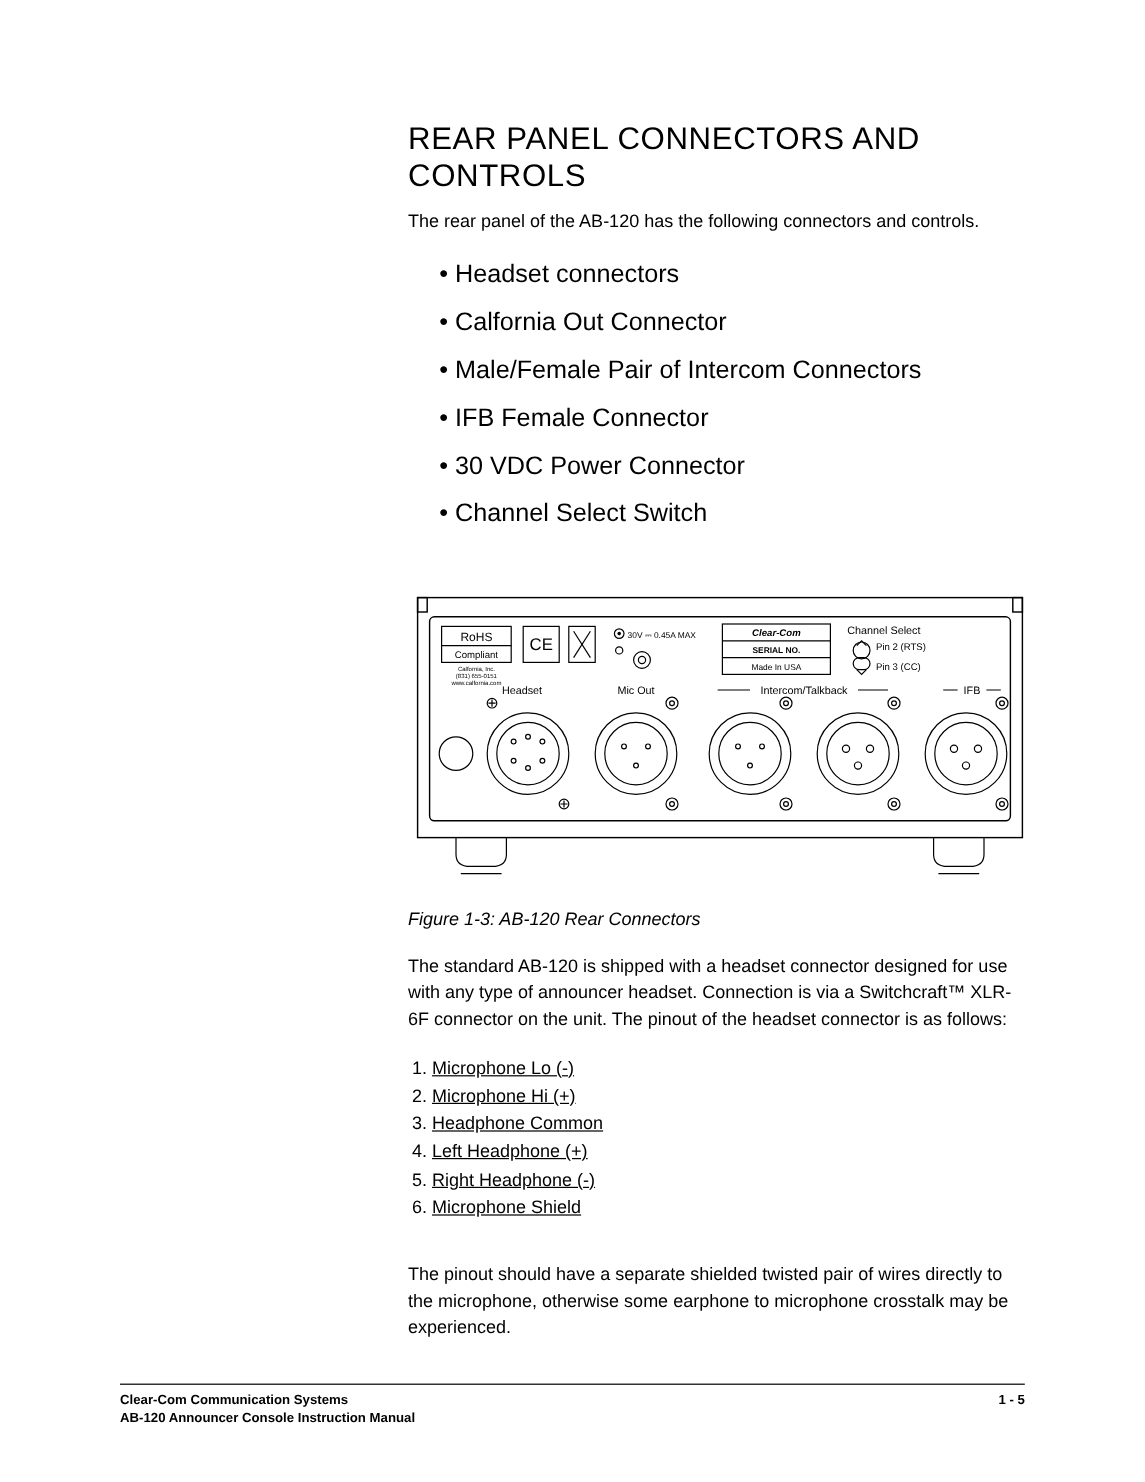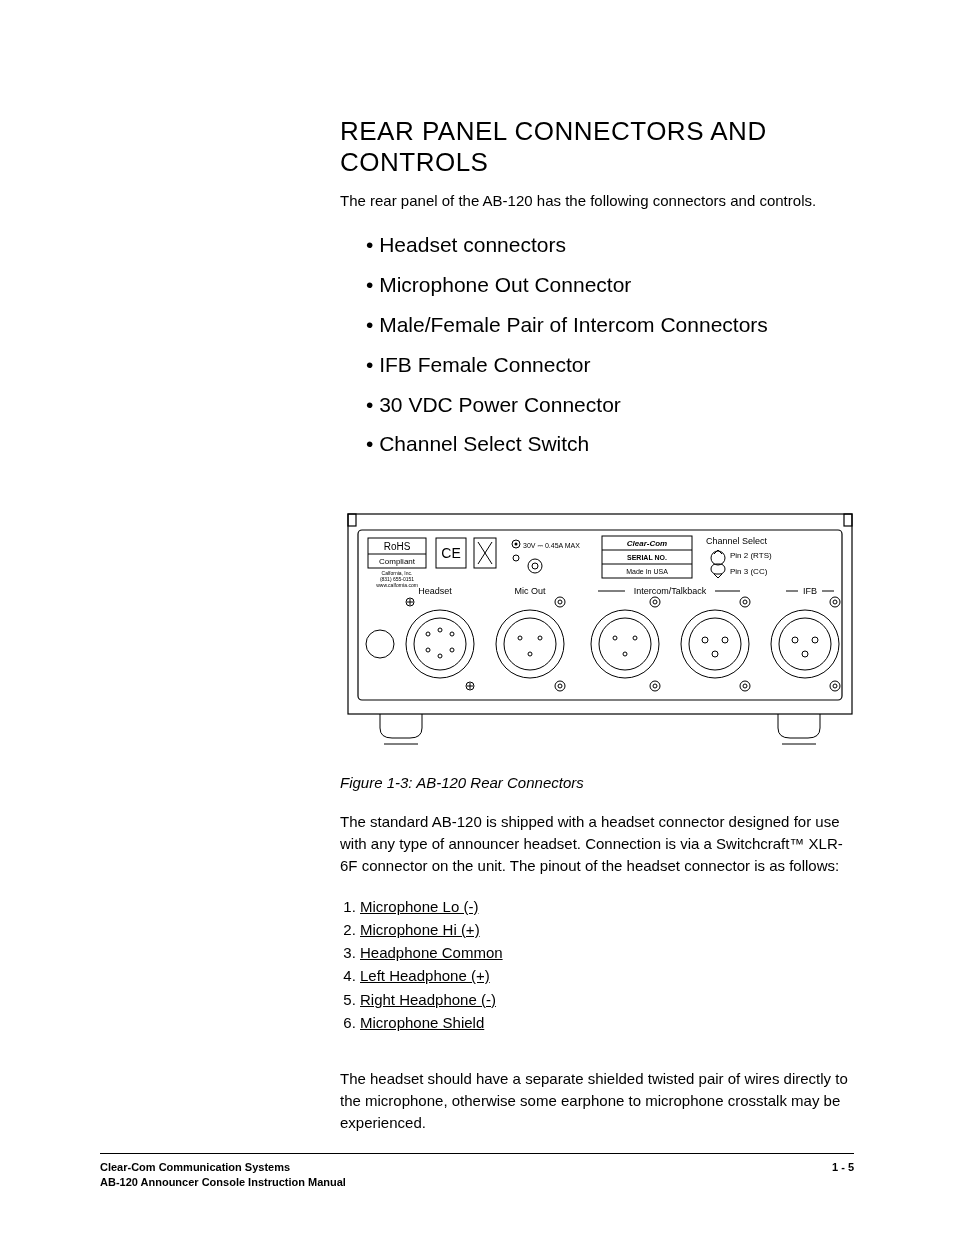--- a/index.html
+++ b/index.html
@@ -16,21 +16,21 @@
     padding: 100px 100px 40px 100px;
     position: relative;
   }
   .content {
     margin-left: 240px;
     width: 520px;
   }
   h1 {
     font-size: 26px;
     font-weight: normal;
-    margin: 16px 0 12px 0;
+    margin: 0 0 12px 0;
     letter-spacing: 0.5px;
   }
   .intro {
     font-size: 15px;
     line-height: 1.4;
     margin: 0 0 14px 0;
   }
   ul.bullets {
     list-style: none;
     padding: 0;
@@ -95,21 +95,21 @@
 <body>
 
 <div class="page">
   <div class="content">
 
     <h1>REAR PANEL CONNECTORS AND CONTROLS</h1>
     <p class="intro">The rear panel of the AB-120 has the following connectors and controls.</p>
 
     <ul class="bullets">
       <li>Headset connectors</li>
-      <li>Microphone Out Connector</li>
+      <li>Calfornia Out Connector</li>
       <li>Male/Female Pair of Intercom Connectors</li>
       <li>IFB Female Connector</li>
       <li>30 VDC Power Connector</li>
       <li>Channel Select Switch</li>
     </ul>
 
     <div class="figure-wrap">
       <svg class="figure-svg" width="520" height="260" viewBox="0 0 520 260">
 
         <rect x="8" y="10" width="504" height="200" fill="none" stroke="#000" stroke-width="1.2"></rect>
@@ -234,21 +234,21 @@
 
     <ol class="pinout">
       <li>Microphone Lo (-)</li>
       <li>Microphone Hi (+)</li>
       <li>Headphone Common</li>
       <li>Left Headphone (+)</li>
       <li>Right Headphone (-)</li>
       <li>Microphone Shield</li>
     </ol>
 
-    <p class="para">The headset should have a separate shielded twisted pair of wires directly to the microphone, otherwise some earphone to microphone crosstalk may be experienced.</p>
+    <p class="para">The pinout should have a separate shielded twisted pair of wires directly to the microphone, otherwise some earphone to microphone crosstalk may be experienced.</p>
   </div>
 
   <div class="footer">
     <div class="footer-left">
       <span>Clear-Com Communication Systems</span><br>
       <span>AB-120 Announcer Console Instruction Manual</span>
     </div>
     <div class="footer-right">1 - 5</div>
   </div>
 </div>

